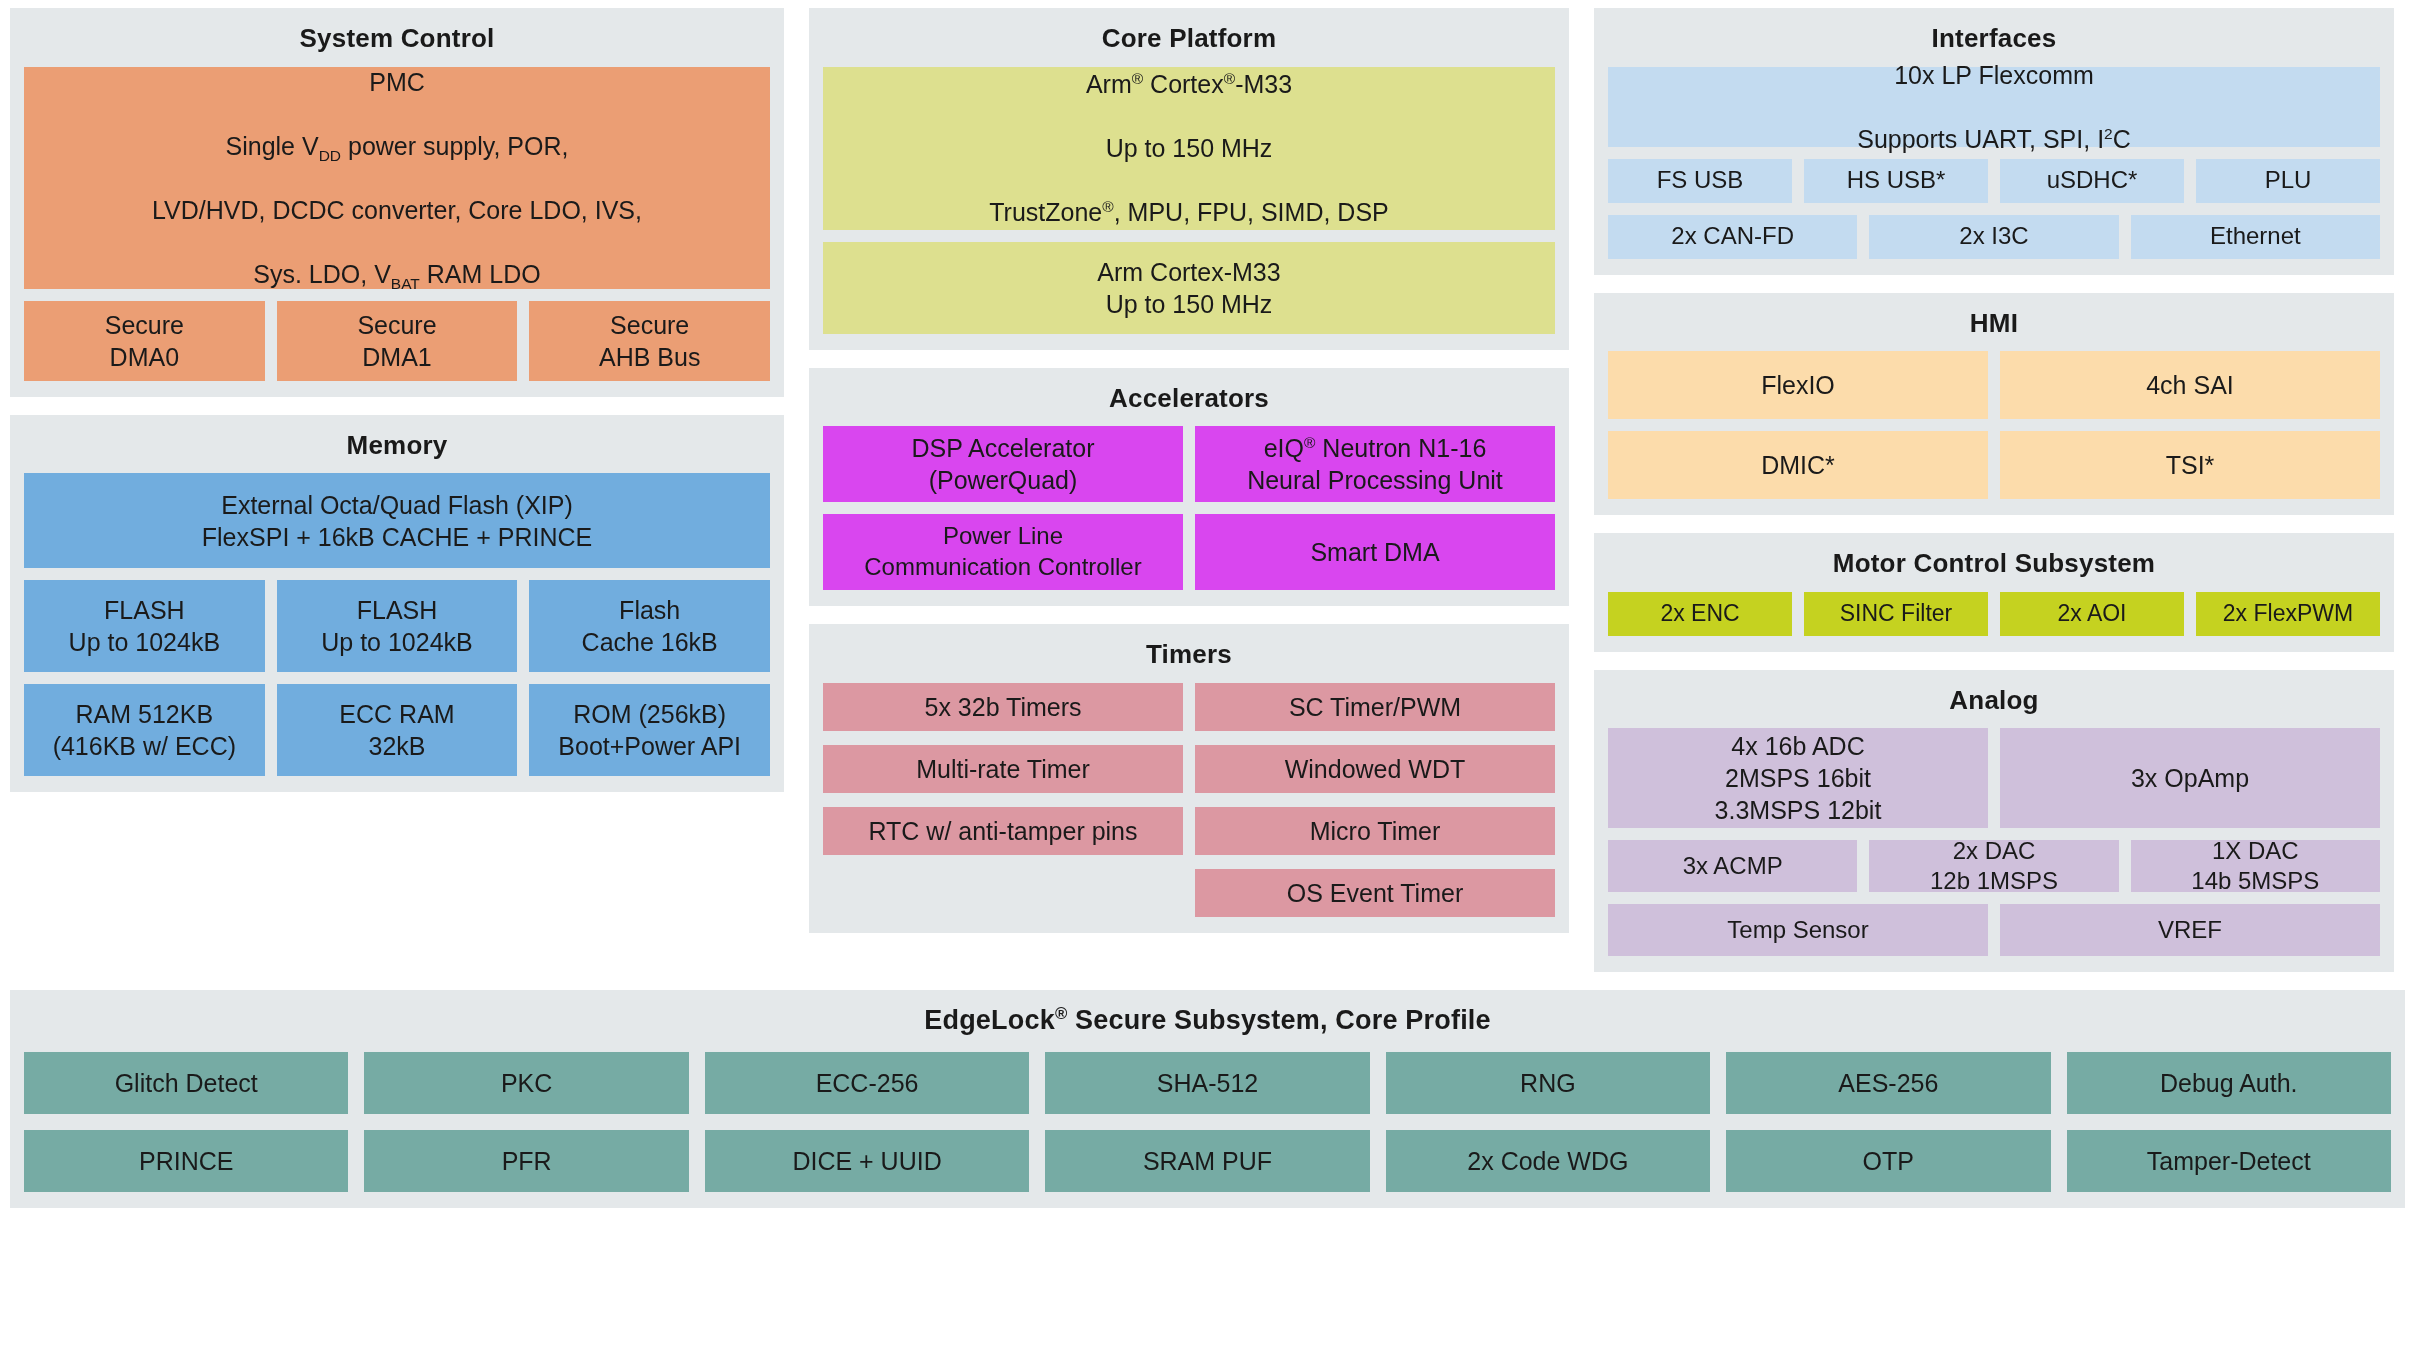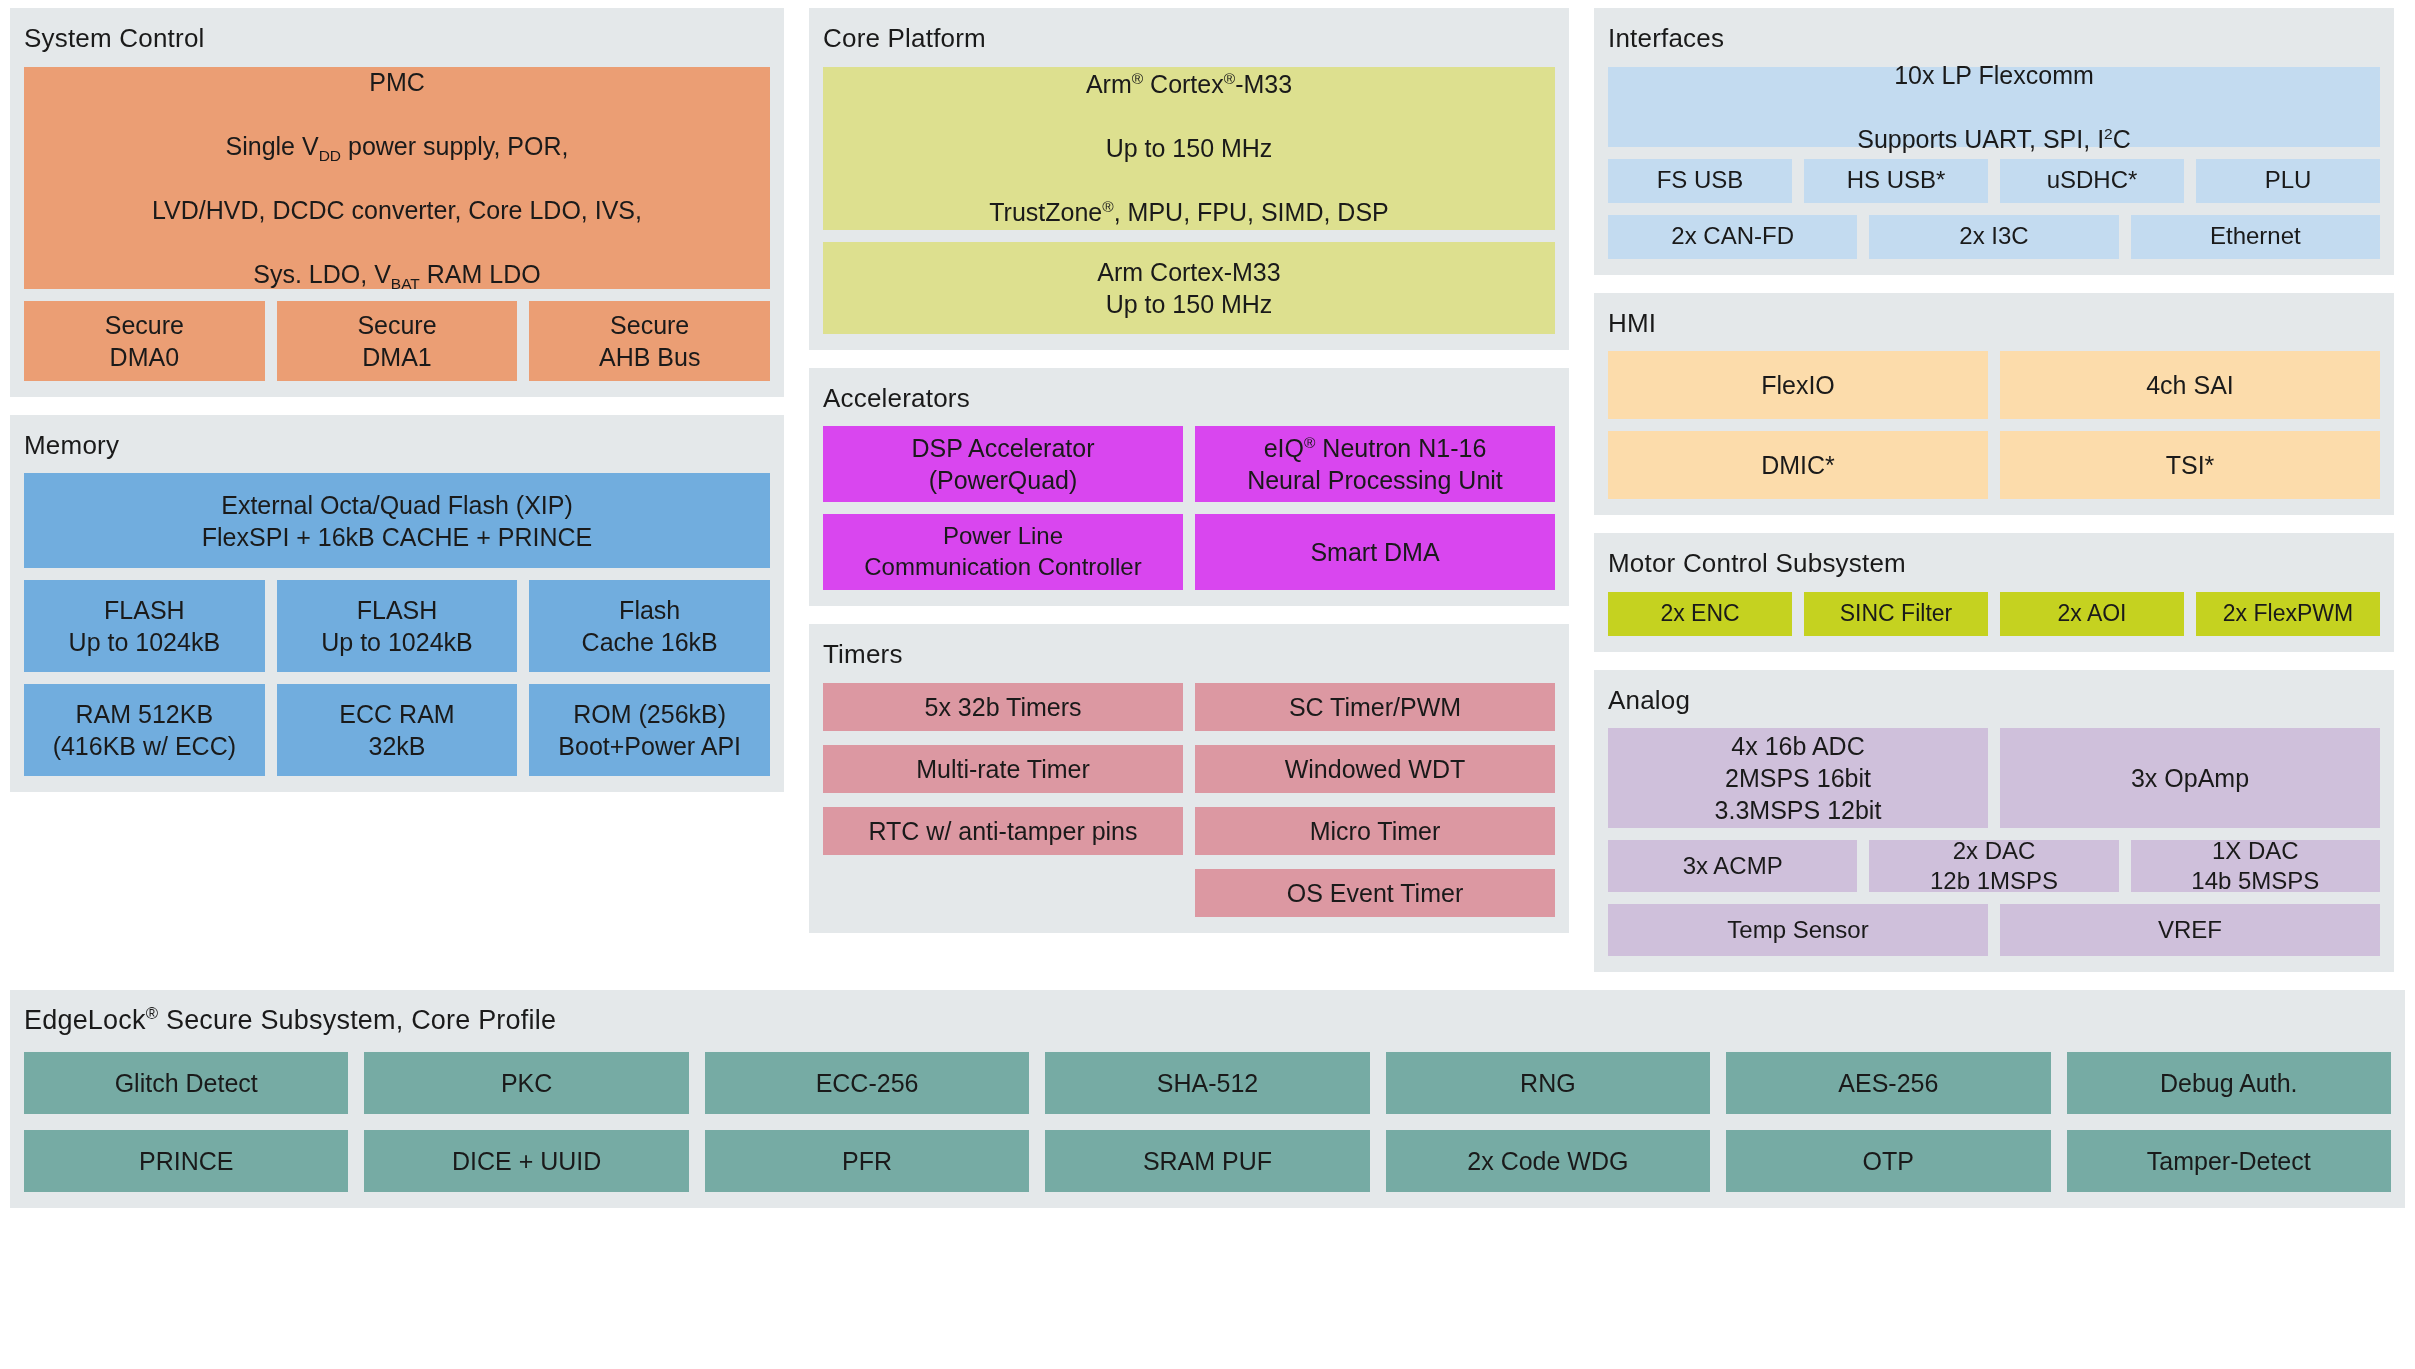--- a/index.html
+++ b/index.html
@@ -29,22 +29,22 @@
   .col-left{width:774px;}
   .col-mid{width:760px;}
   .col-right{width:800px;}
 
   .panel{
     background:#e4e8ea;
     box-sizing:border-box;
     padding:10px 14px 16px 14px;
   }
   .panel-title{
-    text-align:left;
-    font-weight:normal;
+    text-align:center;
+    font-weight:bold;
     font-size:26px;
     letter-spacing:.2px;
     margin:6px 0 14px 0;
     line-height:1.1;
   }
   .row{display:flex;flex-direction:row;gap:12px;}
   .row + .row{margin-top:12px;}
   .blk{
     box-sizing:border-box;
     display:flex;
@@ -308,22 +308,22 @@
       <div class="blk c-teal h-el el-cell">PKC</div>
       <div class="blk c-teal h-el el-cell">ECC-256</div>
       <div class="blk c-teal h-el el-cell">SHA-512</div>
       <div class="blk c-teal h-el el-cell">RNG</div>
       <div class="blk c-teal h-el el-cell">AES-256</div>
       <div class="blk c-teal h-el el-cell">Debug Auth.</div>
     </div>
 
     <div class="el-row">
       <div class="blk c-teal h-el el-cell">PRINCE</div>
+      <div class="blk c-teal h-el el-cell">PFR</div>
       <div class="blk c-teal h-el el-cell">DICE + UUID</div>
-      <div class="blk c-teal h-el el-cell">PFR</div>
       <div class="blk c-teal h-el el-cell">SRAM PUF</div>
       <div class="blk c-teal h-el el-cell">2x Code WDG</div>
       <div class="blk c-teal h-el el-cell">OTP</div>
       <div class="blk c-teal h-el el-cell">Tamper-Detect</div>
     </div>
   </section>
 
 </div>
 
 </body></html>

